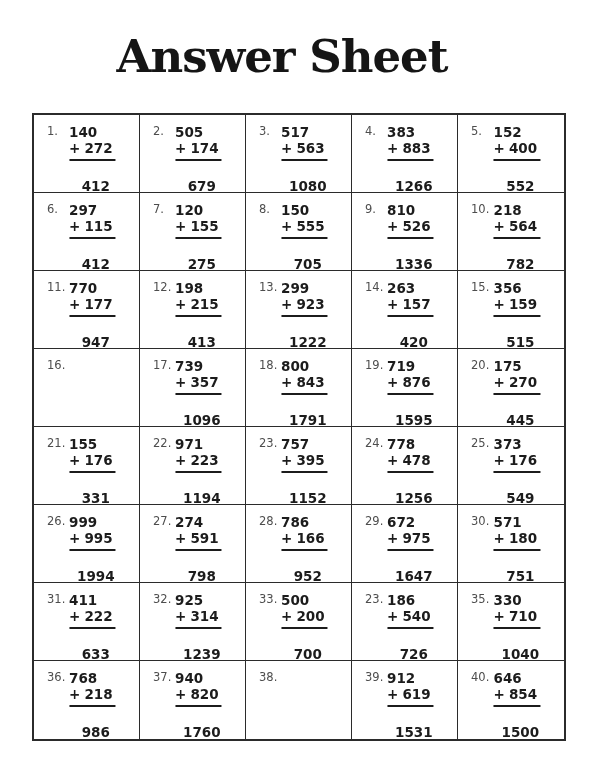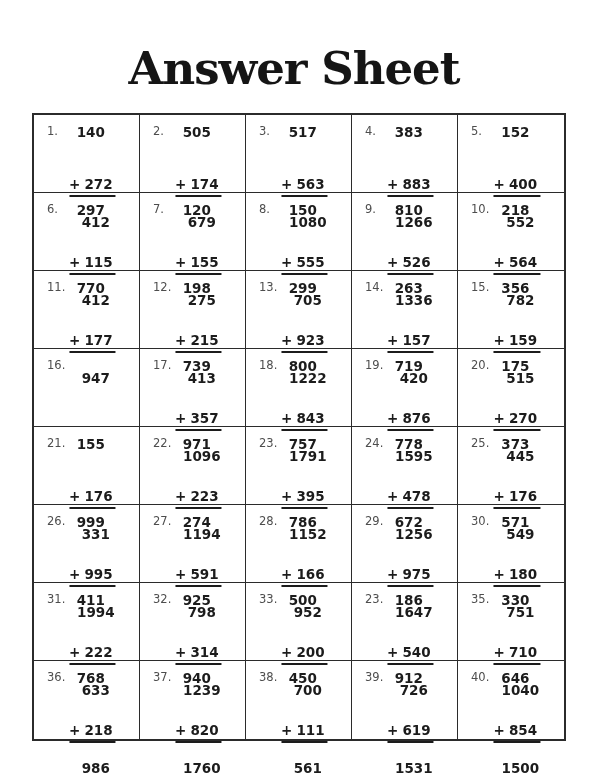--- a/index.html
+++ b/index.html
@@ -21,21 +21,21 @@
     position: absolute;
     top: 30px;
     left: 0;
     width: 564px;
     text-align: center;
     font-family: "DejaVu Serif", serif;
     font-weight: 800;
     font-size: 45px;
     letter-spacing: -1px;
     color: #151515;
-    margin: 12px;
+    margin: 0;
   }
   .grid {
     position: absolute;
     left: 32px;
     top: 113px;
     width: 534px;
     height: 628px;
     display: grid;
     grid-template-columns: repeat(5, 1fr);
     grid-template-rows: repeat(8, 1fr);
@@ -66,29 +66,28 @@
     transform: translateX(-42%);
     display: flex;
     flex-direction: column;
     font-weight: bold;
     font-size: 13.5px;
     line-height: 1.18;
     color: #1c1c1c;
     white-space: nowrap;
   }
   .op1 {
-    text-align: center;
+    text-align: left;
     padding-right: 3px;
   }
   .op2 {
     text-align: center;
     padding-right: 3px;
     padding-bottom: 2px;
     border-bottom: 2px solid #1c1c1c;
-    margin-top: 36px;
   }
   .op2 .plus { margin-right: 4px; }
   .sum {
     text-align: center;
     padding-top: 18px;
     padding-left: 7px;
   }
 </style>
 </head>
 <body>
@@ -419,25 +418,20 @@
     <span class="num">37.</span>
     <div class="prob">
       <div class="op1">940</div>
       <div class="op2"><span class="plus">+</span><span class="op2val">820</span></div>
       <div class="sum">1760</div>
     </div>
   </div>
 
   <div class="cell">
     <span class="num">38.</span>
-    <div class="prob">
-      <div class="op1">450</div>
-      <div class="op2"><span class="plus">+</span><span class="op2val">111</span></div>
-      <div class="sum">561</div>
-    </div>
   </div>
 
   <div class="cell">
     <span class="num">39.</span>
     <div class="prob">
       <div class="op1">912</div>
       <div class="op2"><span class="plus">+</span><span class="op2val">619</span></div>
       <div class="sum">1531</div>
     </div>
   </div>

